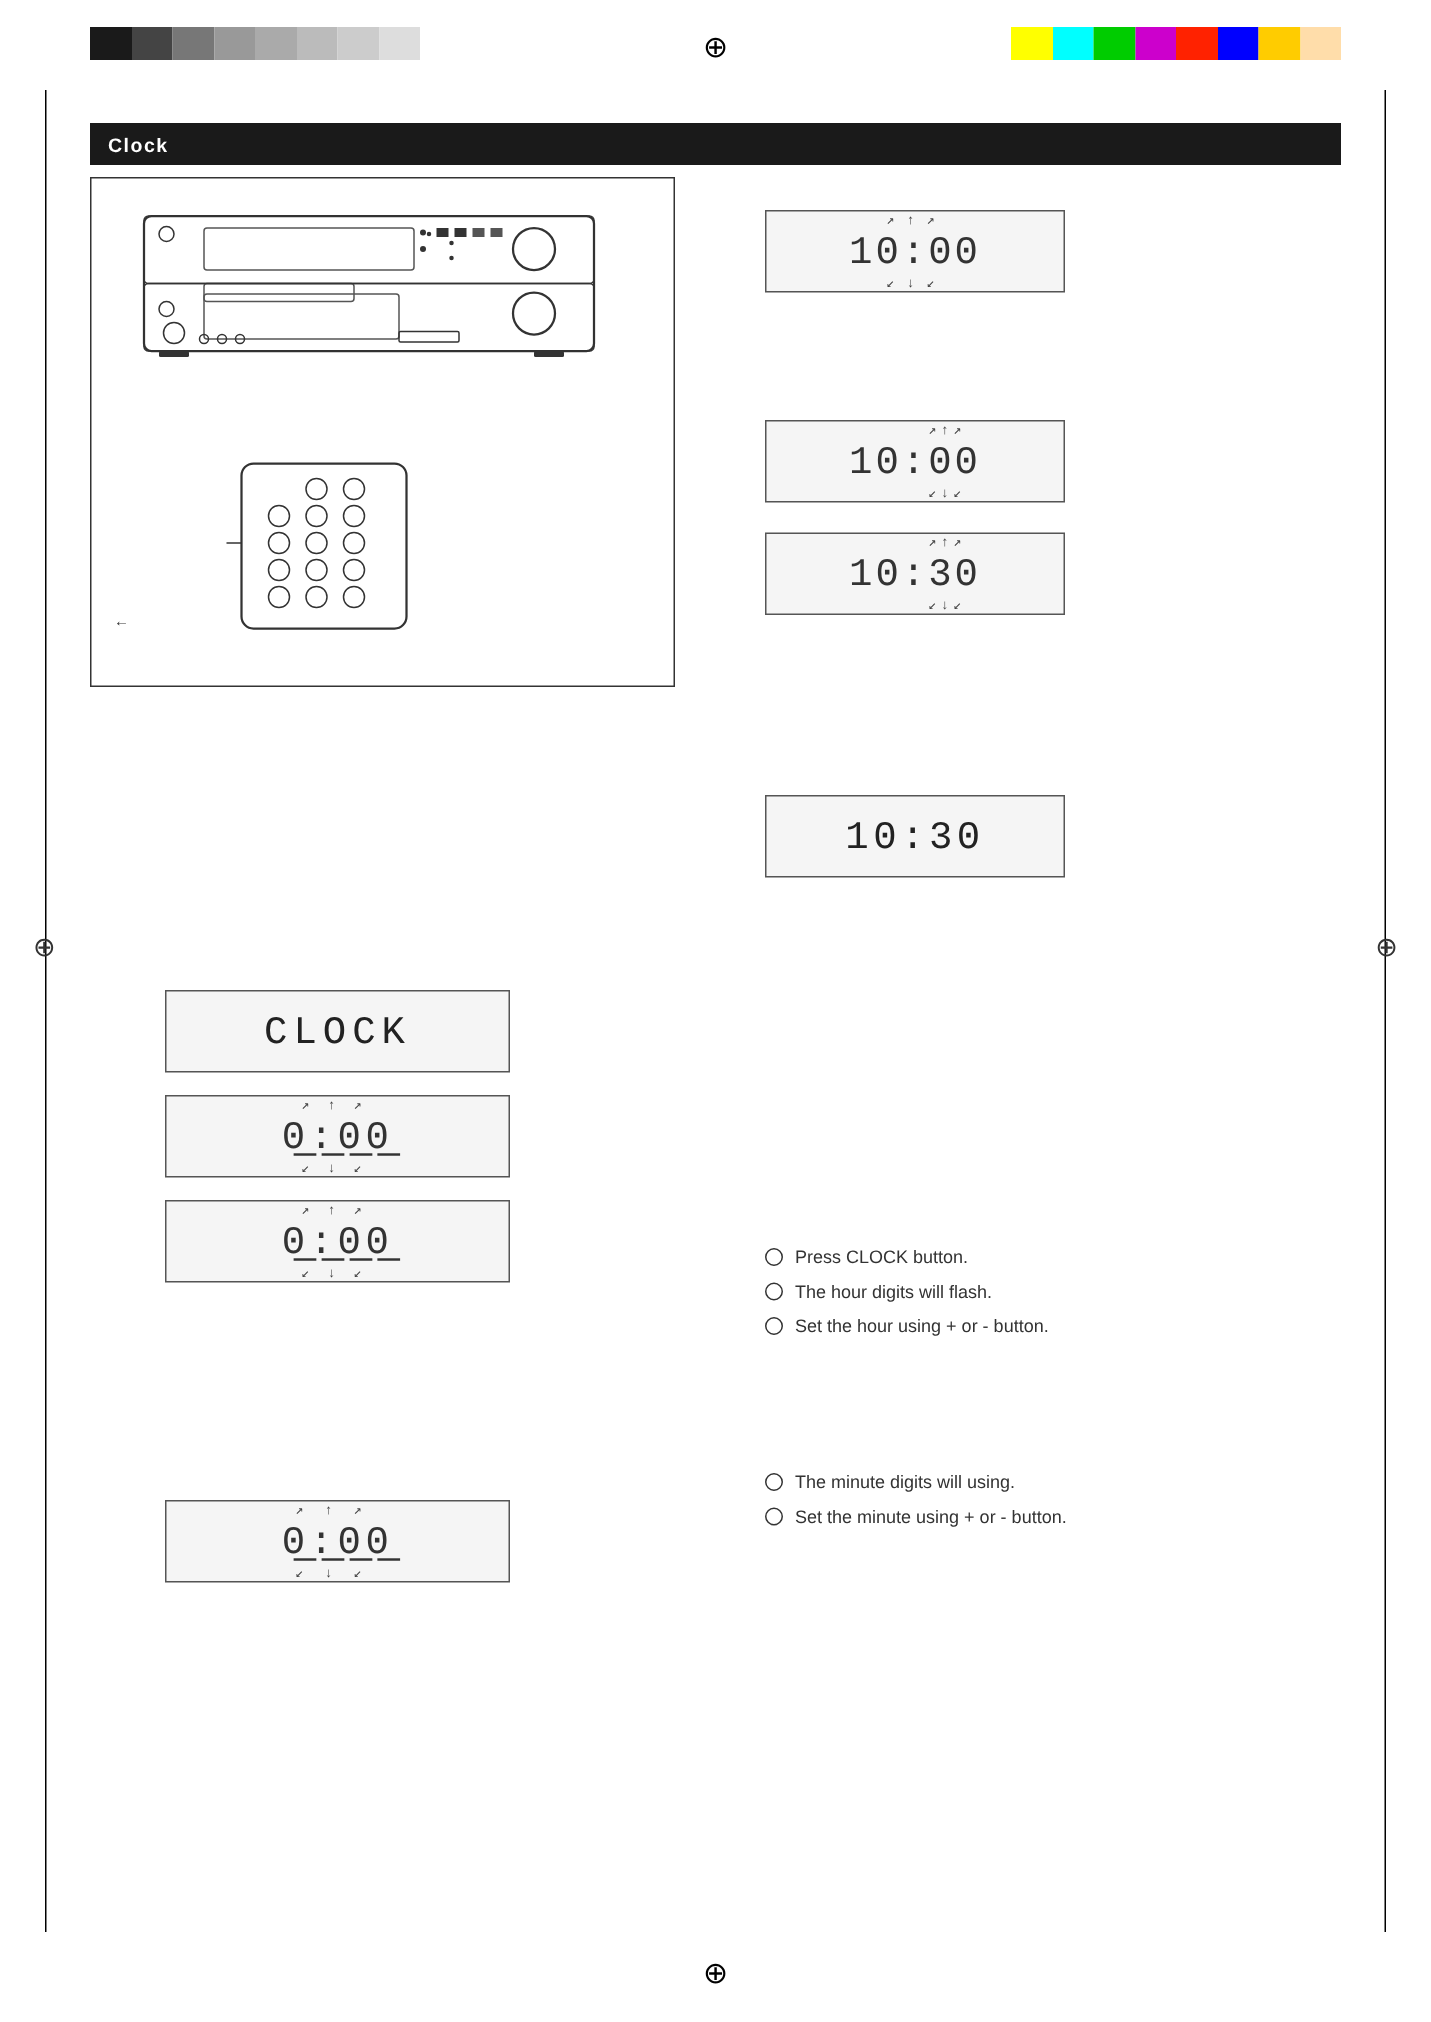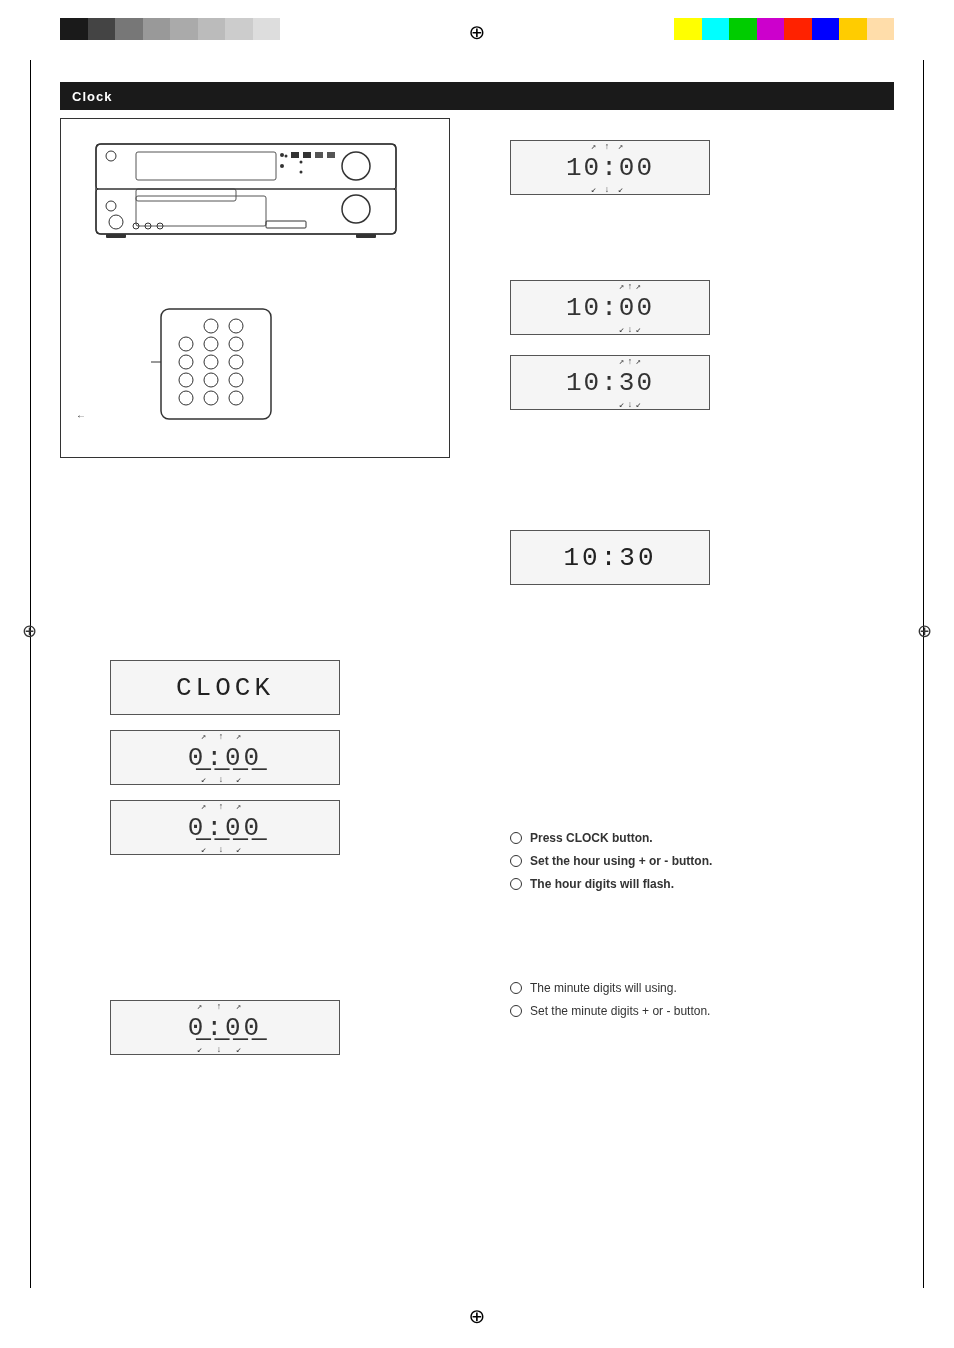--- a/index.html
+++ b/index.html
@@ -399,40 +399,40 @@
     <div style="font-size:9px;color:#444;text-align:right;width:100%;padding-right:10px;margin-top:1px;">
       <span>↙↓↙</span>
     </div>
   </div>
 </div>
 
 <div class="lcd-box display-right-4">
   <span class="lcd-text-time" style="font-size:26px;letter-spacing:3px;font-family:'Courier New',monospace;">10:30</span>
 </div>
 
-<div style="position:absolute;top:830px;left:510px;width:380px;font-weight:bold;">
+<div style="position:absolute;top:830px;left:510px;width:380px;">
   <div class="bullet-item">
     <div class="bullet-circle"></div>
     <div class="bullet-text">Press CLOCK button.</div>
   </div>
   <div class="bullet-item">
     <div class="bullet-circle"></div>
-    <div class="bullet-text">Set the hour using + or - button.</div>
+    <div class="bullet-text">The hour digits will flash.</div>
   </div>
   <div class="bullet-item">
     <div class="bullet-circle"></div>
-    <div class="bullet-text">The hour digits will flash.</div>
+    <div class="bullet-text">Set the hour using + or - button.</div>
   </div>
 </div>
 
 <div style="position:absolute;top:980px;left:510px;width:380px;">
   <div class="bullet-item">
     <div class="bullet-circle"></div>
     <div class="bullet-text">The minute digits will using.</div>
   </div>
   <div class="bullet-item">
     <div class="bullet-circle"></div>
-    <div class="bullet-text">Set the minute digits + or - button.</div>
+    <div class="bullet-text">Set the minute using + or - button.</div>
   </div>
 </div>
 
 <div class="plus-mark" style="top:620px;left:22px;">⊕</div>
 <div class="plus-mark" style="top:620px;right:22px;">⊕</div>
 
 </body></html>

